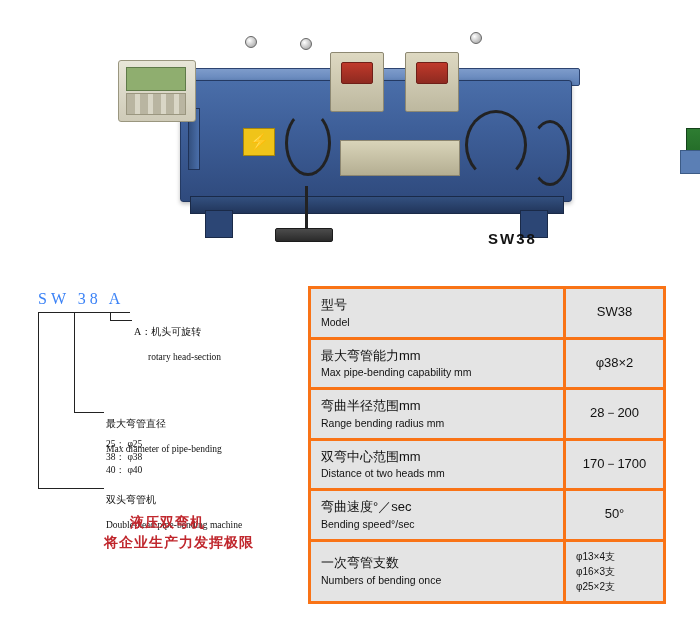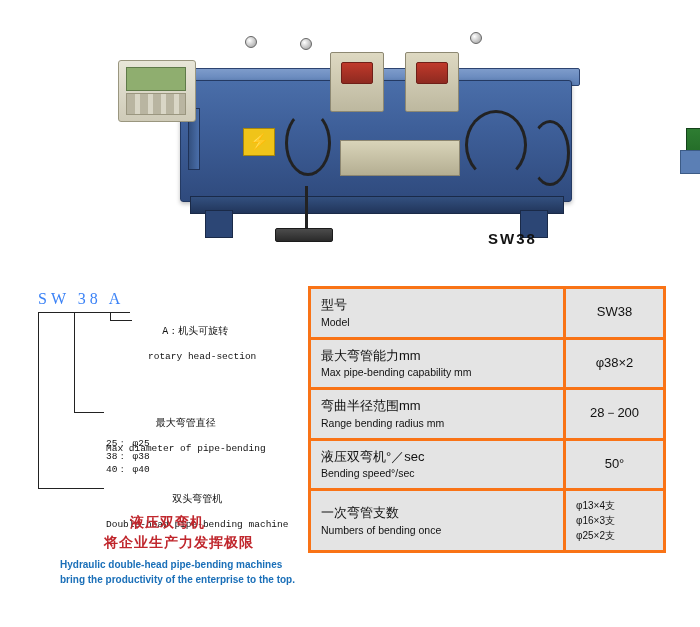--- a/index.html
+++ b/index.html
@@ -157,23 +157,22 @@
     position: absolute; left: 6px; top: 4px;
     font-size: 16px; letter-spacing: 4px; color: #3b82f6;
     font-family: "Liberation Serif", serif;
   }
   .vline { position: absolute; width: 1px; background: #222; }
   .hline { position: absolute; height: 1px; background: #222; }
 
   .code-note {
     position: absolute;
     font-size: 9.5px; color: #111; line-height: 1.35;
-    font-family: Liberation Mono, monospace;
+    font-family: Liberation Serif, serif;
     white-space: pre-line;
-    text-align: center;
   }
   .code-note .cn { font-size: 10px; }
 
   #slogan-cn1, #slogan-cn2 {
     position: absolute;
     color: #c0272d;
     font-weight: bold;
     font-size: 14px;
     letter-spacing: 1px;
     font-family: "Liberation Serif", serif;
@@ -287,22 +286,20 @@
 38：  φ38
 40：  φ40</div>
 
   <div class="code-note" style="left:74px; top:194px;">
     <span class="cn">双头弯管机</span><br>
     <span>Double-head pipe-bending machine</span>
   </div>
 
   <div id="slogan-cn1" style="left:98px; top:228px;">液压双弯机</div>
   <div id="slogan-cn2" style="left:72px; top:248px;">将企业生产力发挥极限</div>
-  <div id="slogan-en" style="left:28px; top:272px; width:270px; white-space:pre-line;">Hydraulic double-head pipe-bending machines
-bring the productivity of the enterprise to the top.</div>
 </div>
 
 <table id="spec-table">
   <tbody>
     <tr>
       <td>
         <span class="sp-cn">型号</span>
         <span class="sp-en">Model</span>
       </td>
       <td class="sp-val">SW38</td>
@@ -316,21 +313,28 @@
     </tr>
     <tr>
       <td>
         <span class="sp-cn">弯曲半径范围mm</span>
         <span class="sp-en">Range bending radius mm</span>
       </td>
       <td class="sp-val">28－200</td>
     </tr>
     <tr>
       <td>
-        <span class="sp-cn">液压双弯机°／sec</span>
+        <span class="sp-cn">双弯中心范围mm</span>
+        <span class="sp-en">Distance ot two heads mm</span>
+      </td>
+      <td class="sp-val">170－1700</td>
+    </tr>
+    <tr>
+      <td>
+        <span class="sp-cn">弯曲速度°／sec</span>
         <span class="sp-en">Bending speed°/sec</span>
       </td>
       <td class="sp-val">50°</td>
     </tr>
     <tr>
       <td>
         <span class="sp-cn">一次弯管支数</span>
         <span class="sp-en">Numbers of bending once</span>
       </td>
       <td class="sp-val small">φ13×4支

